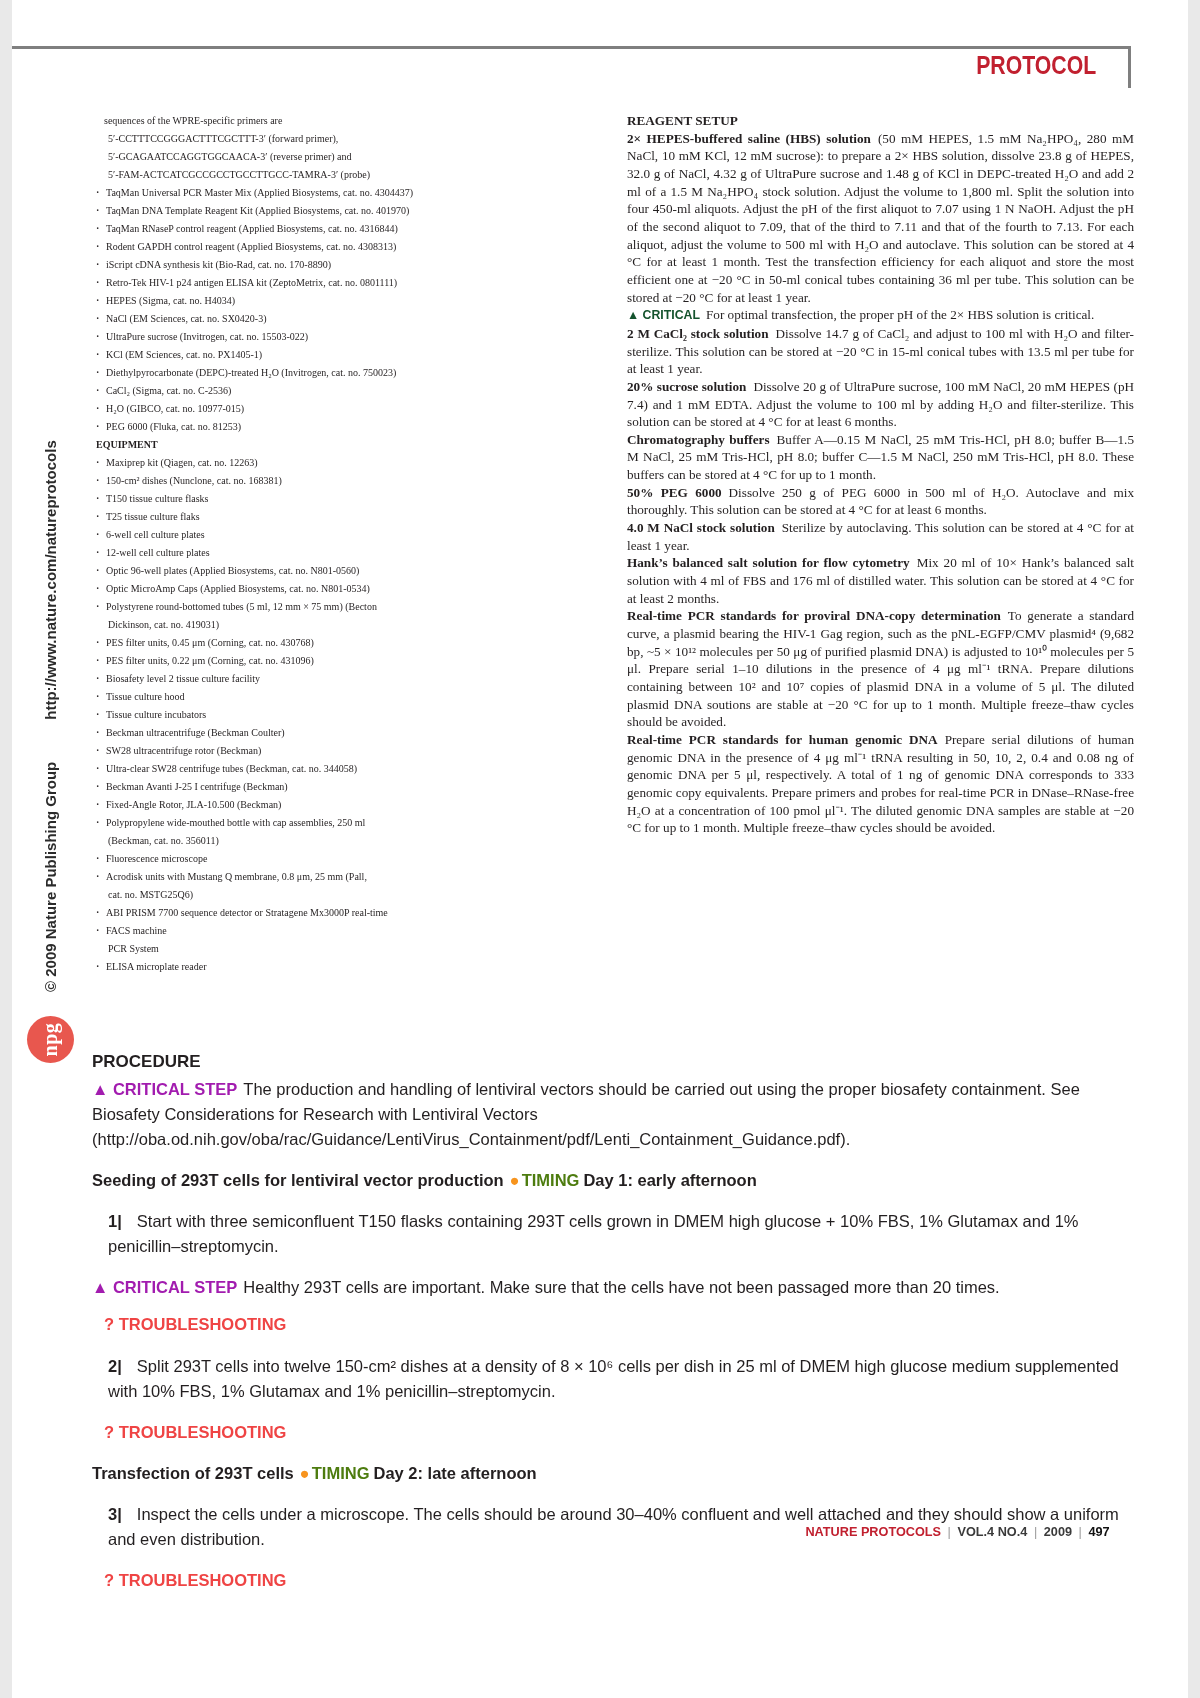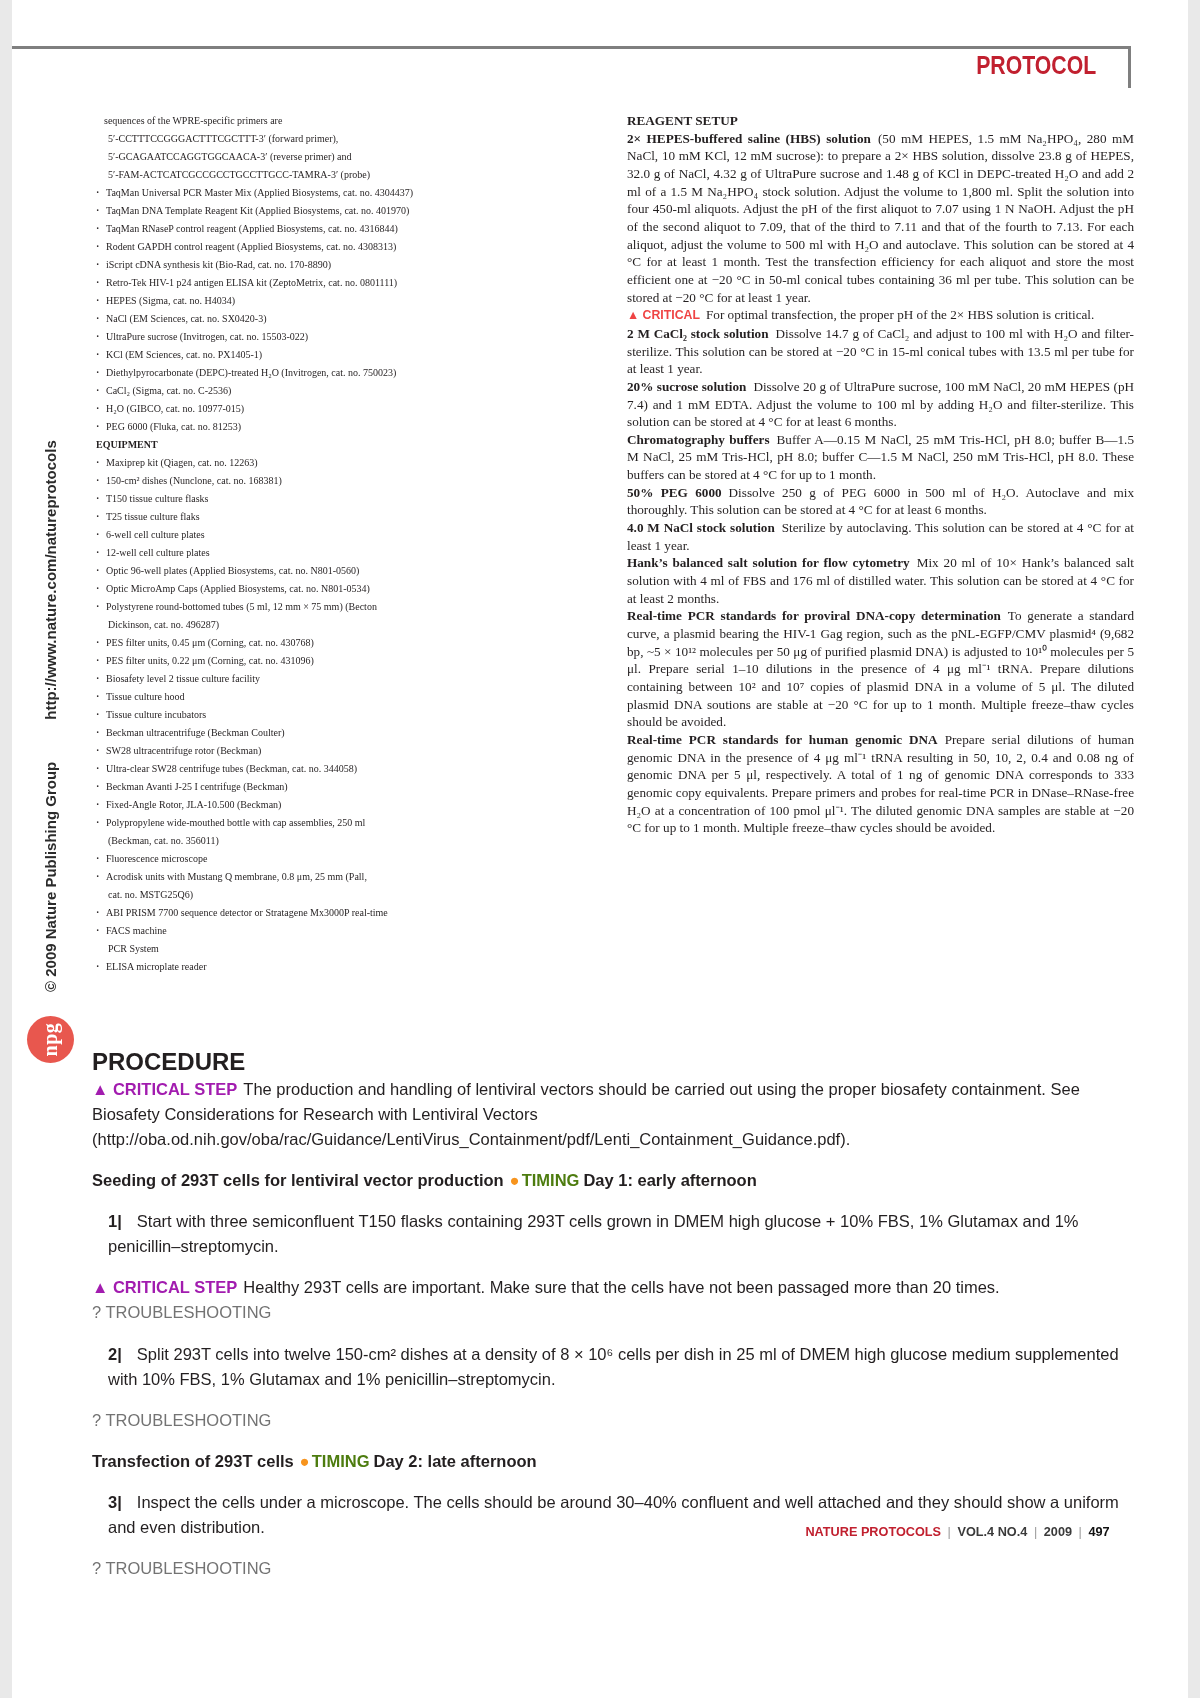--- a/index.html
+++ b/index.html
@@ -24,38 +24,38 @@
   .rightcol{position:absolute;left:615px;top:112px;width:507px;font-size:13.2px;line-height:17.65px;}
   .ln{white-space:nowrap;}
   .ind8{margin-left:8px;} .ind12{margin-left:12px;}
   .li{position:relative;padding-left:10px;white-space:nowrap;}
   .li:not(.cont)::before{content:"\00B7";position:absolute;left:0;top:0;font-weight:700;}
   .cont{padding-left:12px;}
   .eq-head{font-weight:700;}
   .rc-head{font-weight:700;}
   .setup{margin:0;text-align:justify;}
   .setup-label{font-weight:700;padding-right:7px;}
-  .crit-marker{font-family:"Liberation Sans",sans-serif;font-weight:700;color:#ef4444;
+  .crit-marker{font-family:"Liberation Sans",sans-serif;font-weight:700;color:#14532d;
                font-size:12.3px;padding-right:6px;}
   
   .procedure{position:absolute;left:80px;top:1048px;width:1044px;font-family:"Liberation Sans",sans-serif;
              font-size:16.5px;line-height:25px;color:#231f20;}
-  .proc-title{font-size:24px;font-weight:700;line-height:27px;margin:0 0 2px 0;}
+  .proc-title{font-size:17px;font-weight:700;line-height:27px;margin:0 0 2px 0;}
   .crit-step-marker{color:#a21caf;font-weight:700;padding-right:6px;}
   .proc-intro{margin:0;}
   .proc-section{margin-top:16px;}
   .section-title{font-weight:700;margin:0;}
   .timing-bullet{color:#f7941e;padding:0 2px 0 6px;}
   .timing-label{color:#4d7c0f;font-weight:700;padding-right:4px;}
   .step-block{margin-top:0;margin-bottom:17px;}
   .step-block:last-child{margin-bottom:0;}
   .step-para{margin:16px;}
   .step-num{font-weight:700;padding-right:15px;}
   .crit-line{margin:0;}
-  .ts{margin:0;color:#737373;font-weight:400;}
+  .ts{margin:12px;color:#ef4444;font-weight:700;}
   
   .footer{position:absolute;top:1524px;right:78px;font-family:"Liberation Sans",sans-serif;
           font-size:13.5px;font-weight:700;transform:scaleX(.94);transform-origin:100% 50%;color:#3a3a3a;}
   .footer .journal{color:#c1202f;}
   .footer .fsep{color:#9a9a9a;font-weight:400;padding:0 7px;}
   .footer .fpage{color:#111111;}
 </style>
 </head>
 <body>
 
@@ -99,21 +99,21 @@
     <div id="equipment-list">
         <div class="li">Maxiprep kit (Qiagen, cat. no. 12263)</div>
         <div class="li">150-cm² dishes (Nunclone, cat. no. 168381)</div>
         <div class="li">T150 tissue culture flasks</div>
         <div class="li">T25 tissue culture flaks</div>
         <div class="li">6-well cell culture plates</div>
         <div class="li">12-well cell culture plates</div>
         <div class="li">Optic 96-well plates (Applied Biosystems, cat. no. N801-0560)</div>
         <div class="li">Optic MicroAmp Caps (Applied Biosystems, cat. no. N801-0534)</div>
         <div class="li">Polystyrene round-bottomed tubes (5 ml, 12 mm × 75 mm) (Becton</div>
-        <div class="li cont">Dickinson, cat. no. 496287)</div>
+        <div class="li cont">Dickinson, cat. no. 419031)</div>
         <div class="li">PES filter units, 0.45 μm (Corning, cat. no. 430768)</div>
         <div class="li">PES filter units, 0.22 μm (Corning, cat. no. 431096)</div>
         <div class="li">Biosafety level 2 tissue culture facility</div>
         <div class="li">Tissue culture hood</div>
         <div class="li">Tissue culture incubators</div>
         <div class="li">Beckman ultracentrifuge (Beckman Coulter)</div>
         <div class="li">SW28 ultracentrifuge rotor (Beckman)</div>
         <div class="li">Ultra-clear SW28 centrifuge tubes (Beckman, cat. no. 344058)</div>
         <div class="li">Beckman Avanti J-25 I centrifuge (Beckman)</div>
         <div class="li">Fixed-Angle Rotor, JLA-10.500 (Beckman)</div>

